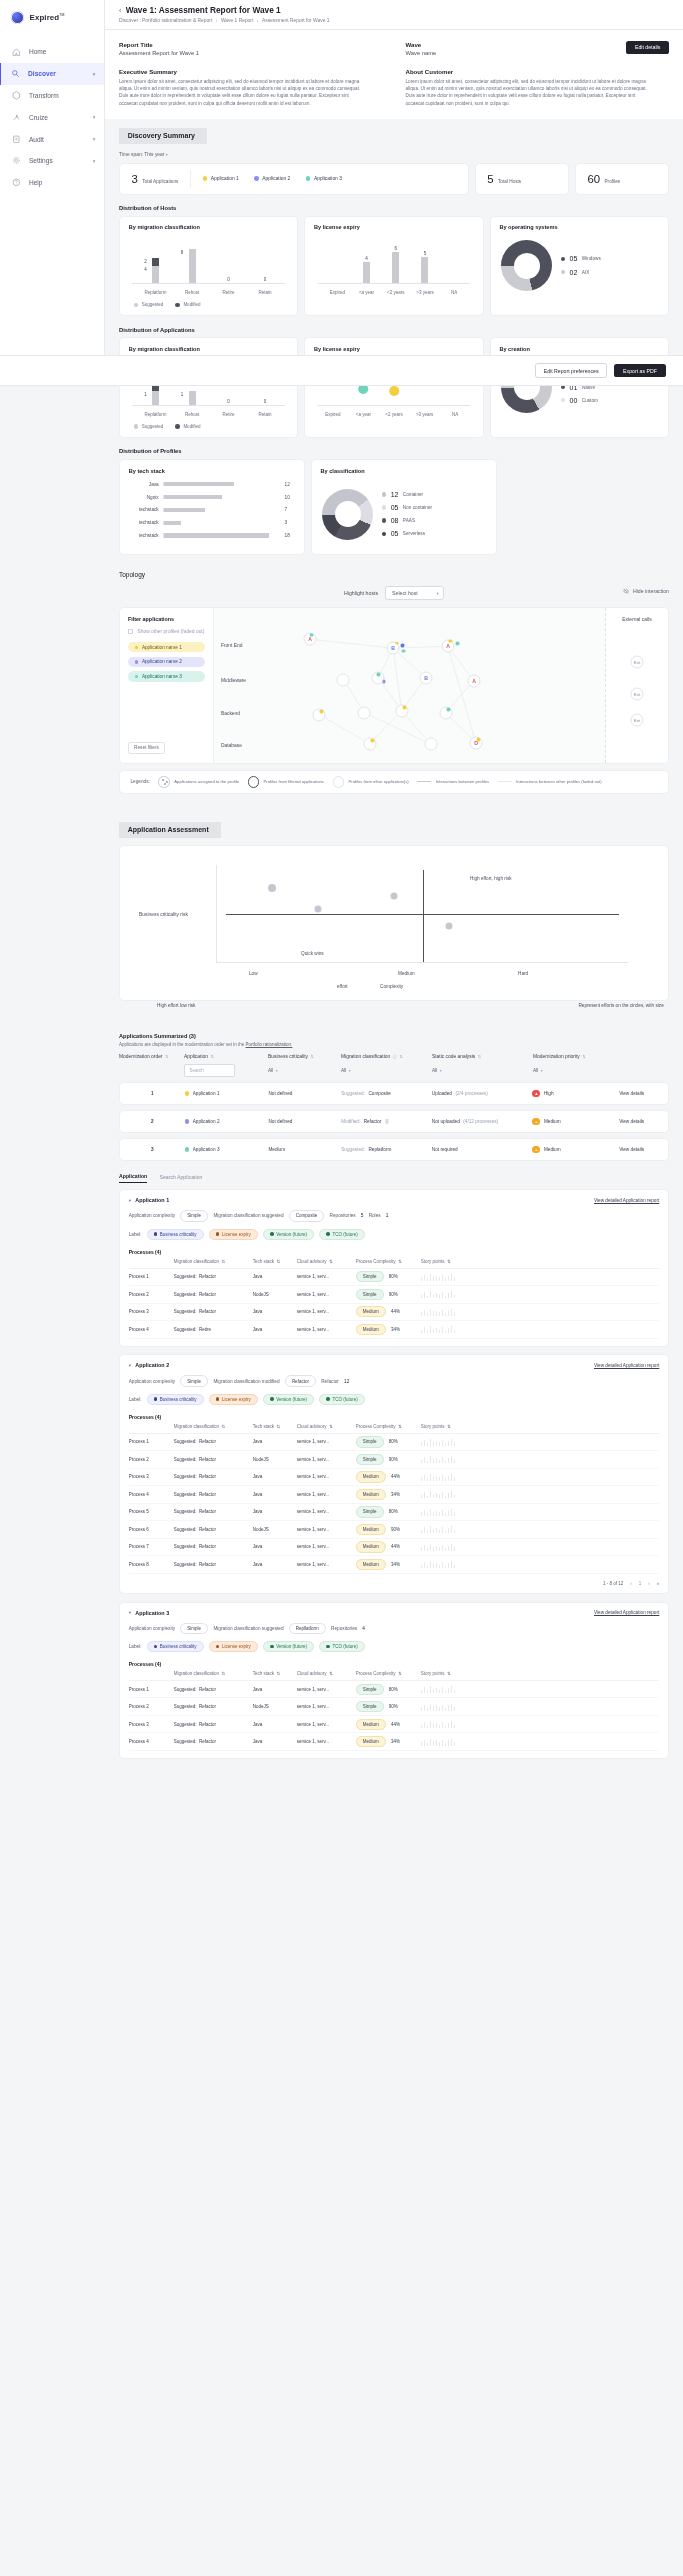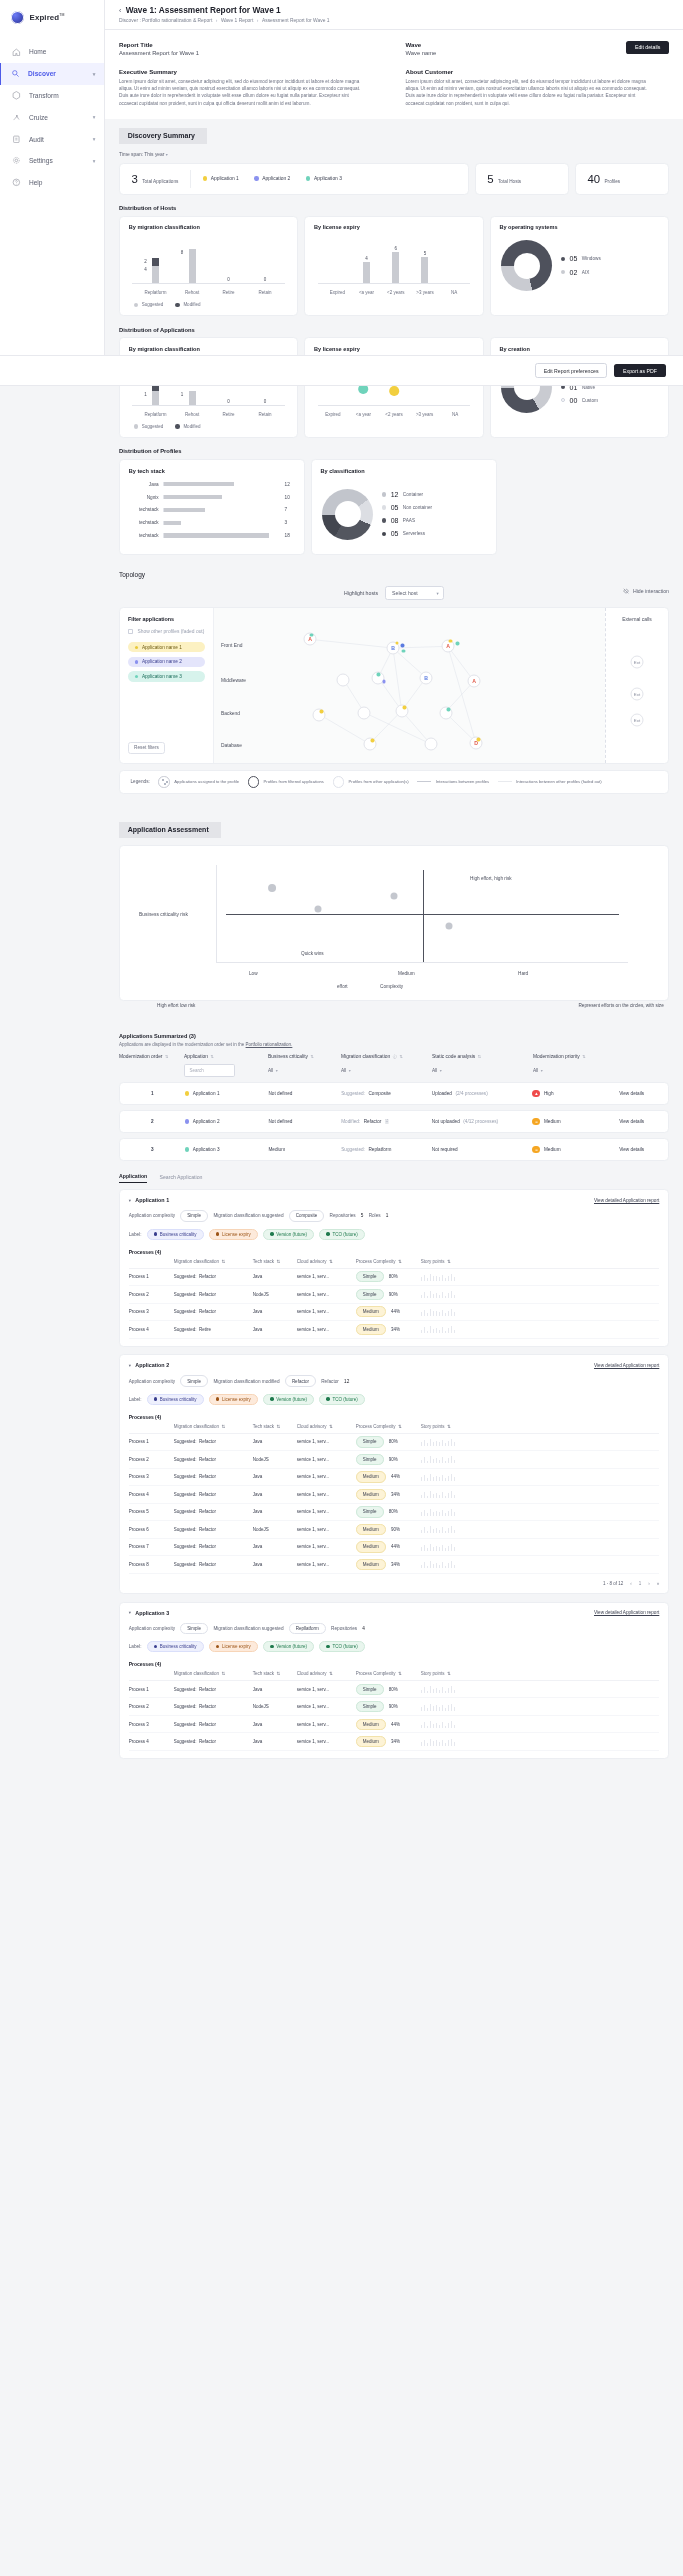--- a/index.html
+++ b/index.html
@@ -406,21 +406,21 @@
             </div>
         </div>
         <div class="kpi-card" style="width:94px;">
           <div class="kpi-main">
             <span class="kpi-num">5</span>
             <span class="kpi-cap">Total Hosts</span>
           </div>
         </div>
         <div class="kpi-card" style="width:94px;">
           <div class="kpi-main">
-            <span class="kpi-num">40</span>
+            <span class="kpi-num">60</span>
             <span class="kpi-cap">Profiles</span>
           </div>
         </div>
       </div>
 
       <div class="dist-title">Distribution of Hosts</div>
       <div class="cards-row">
         <div class="card">
           <div class="card-h">By migration classification</div>
           <div class="barchart" id="bc0">

